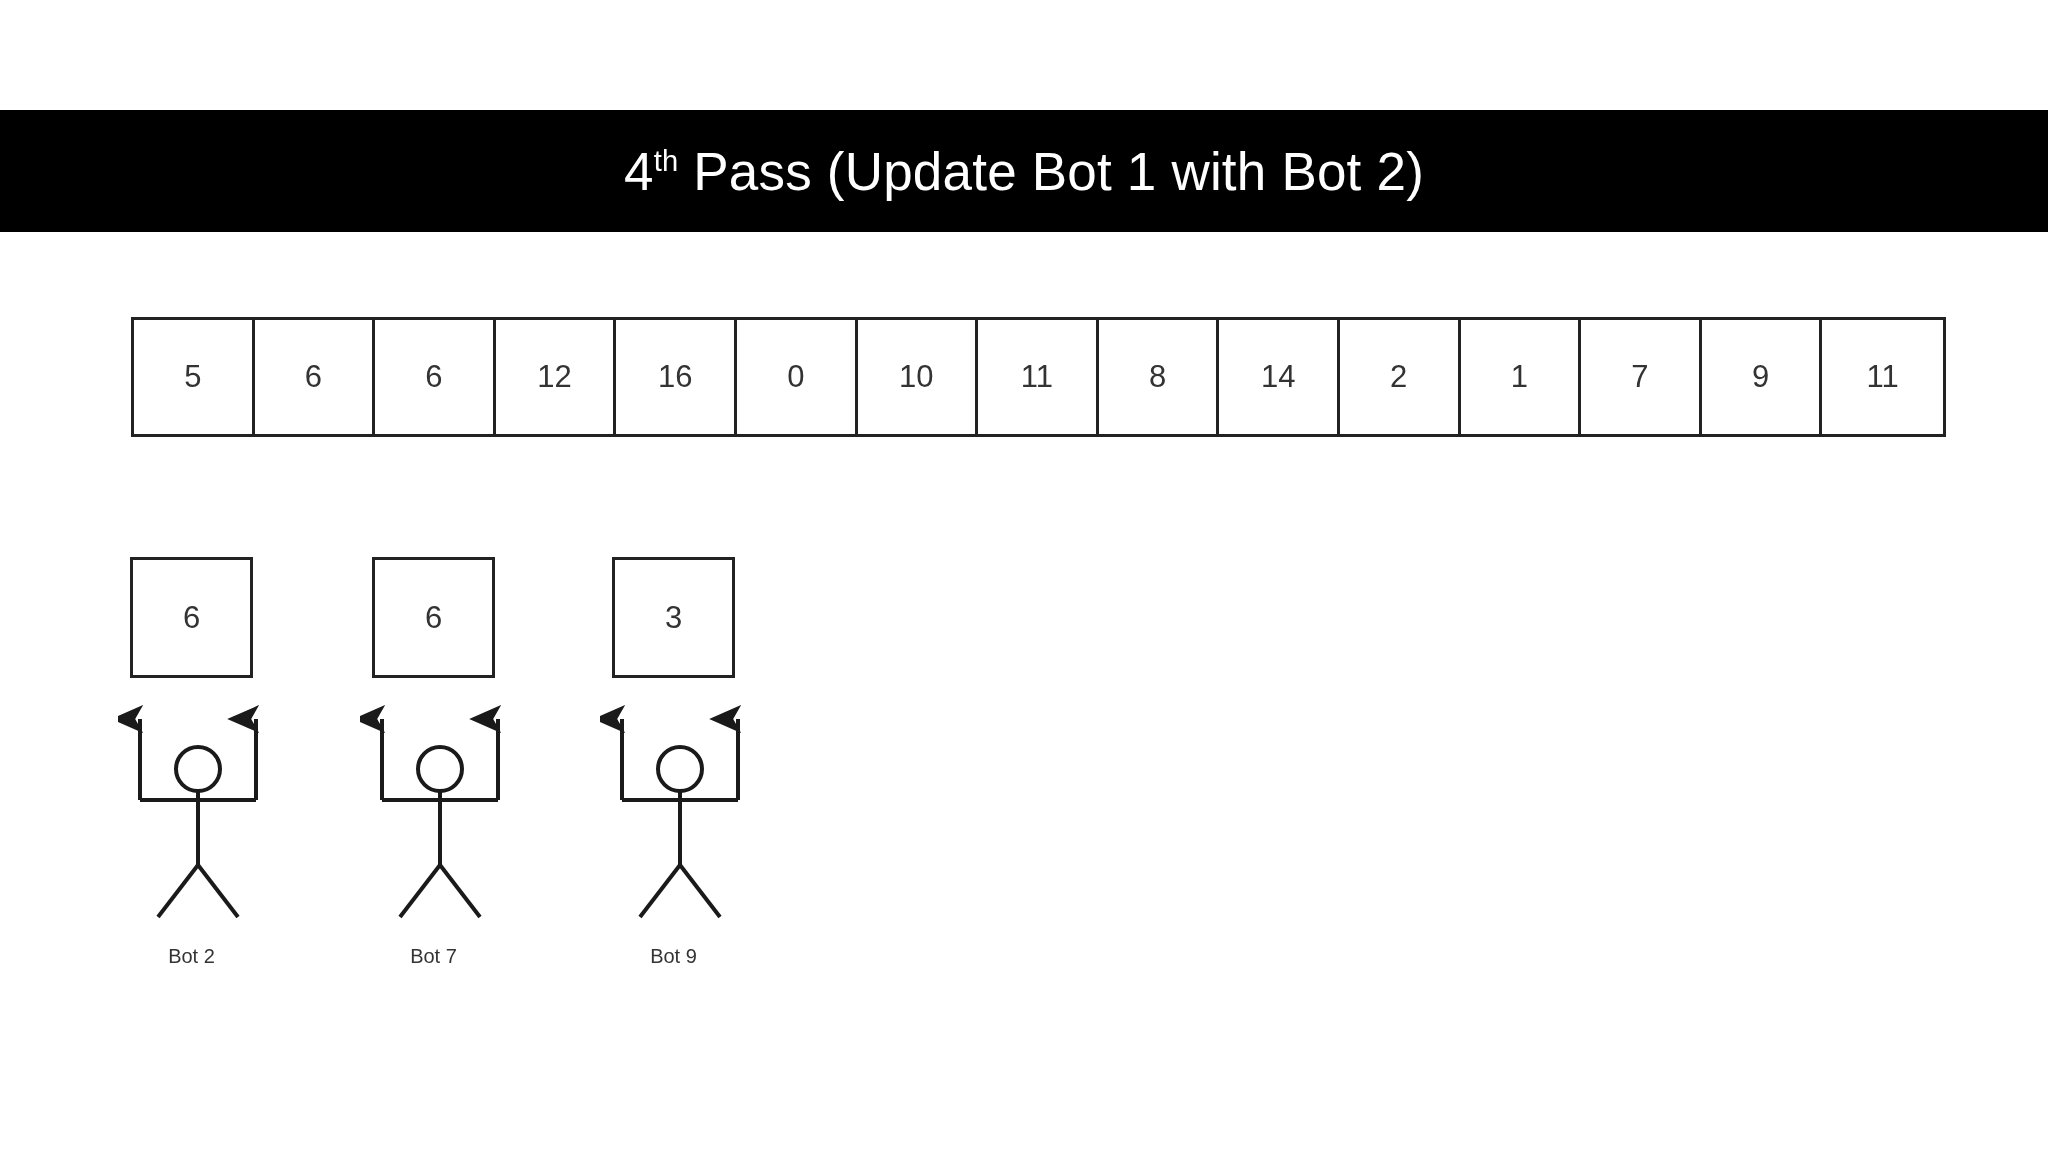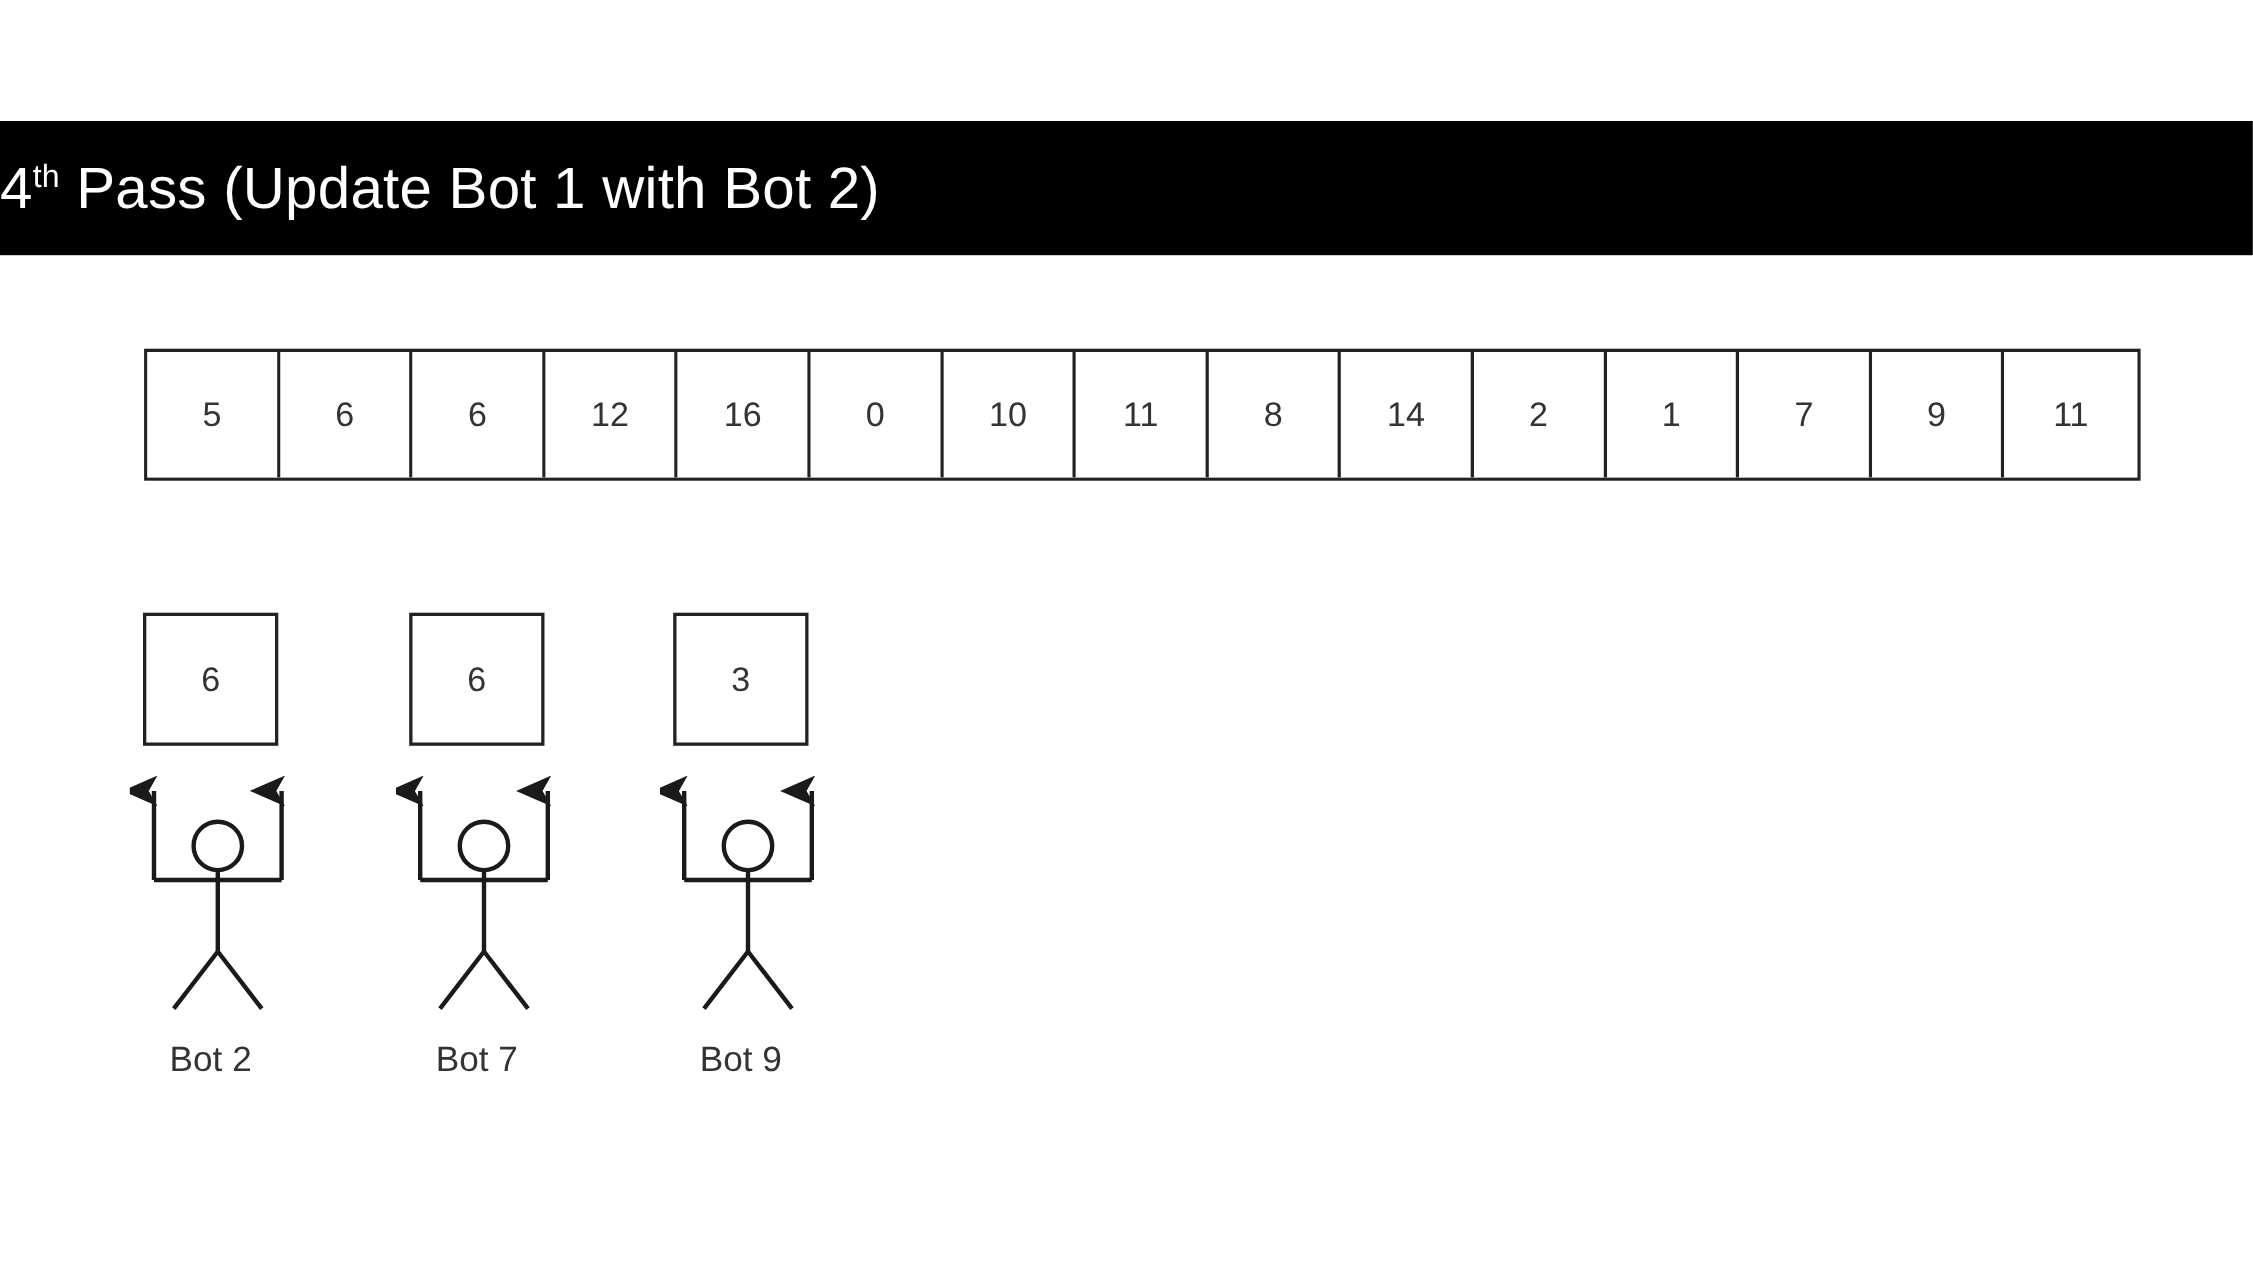--- a/index.html
+++ b/index.html
@@ -20,20 +20,21 @@
   
   .title-banner {
     position: absolute;
     left: 0;
     top: 110px;
     width: 2048px;
     height: 122px;
     background: #000000;
     display: flex;
     align-items: center;
+    justify-content: center;
   }
   .title-text {
     color: #ffffff;
     font-family: "Liberation Sans", sans-serif;
     font-size: 53px;
     font-weight: 400;
     letter-spacing: 0.2px;
     white-space: nowrap;
     line-height: 1;
   }
@@ -109,21 +110,21 @@
     width: 160px;
     height: 235px;
   }
   .bot-label {
     position: absolute;
     left: 0;
     top: 388px;
     width: 123px;
     text-align: center;
     font-family: "Liberation Sans", sans-serif;
-    font-size: 32px;
+    font-size: 20px;
     color: #333333;
     white-space: nowrap;
   }
 </style>
 </head>
 <body>
 
 <div class="title-banner">
   <div class="title-text">
     <span>4</span><span class="ord">th</span><span> Pass (Update Bot 1 with Bot 2)</span>

